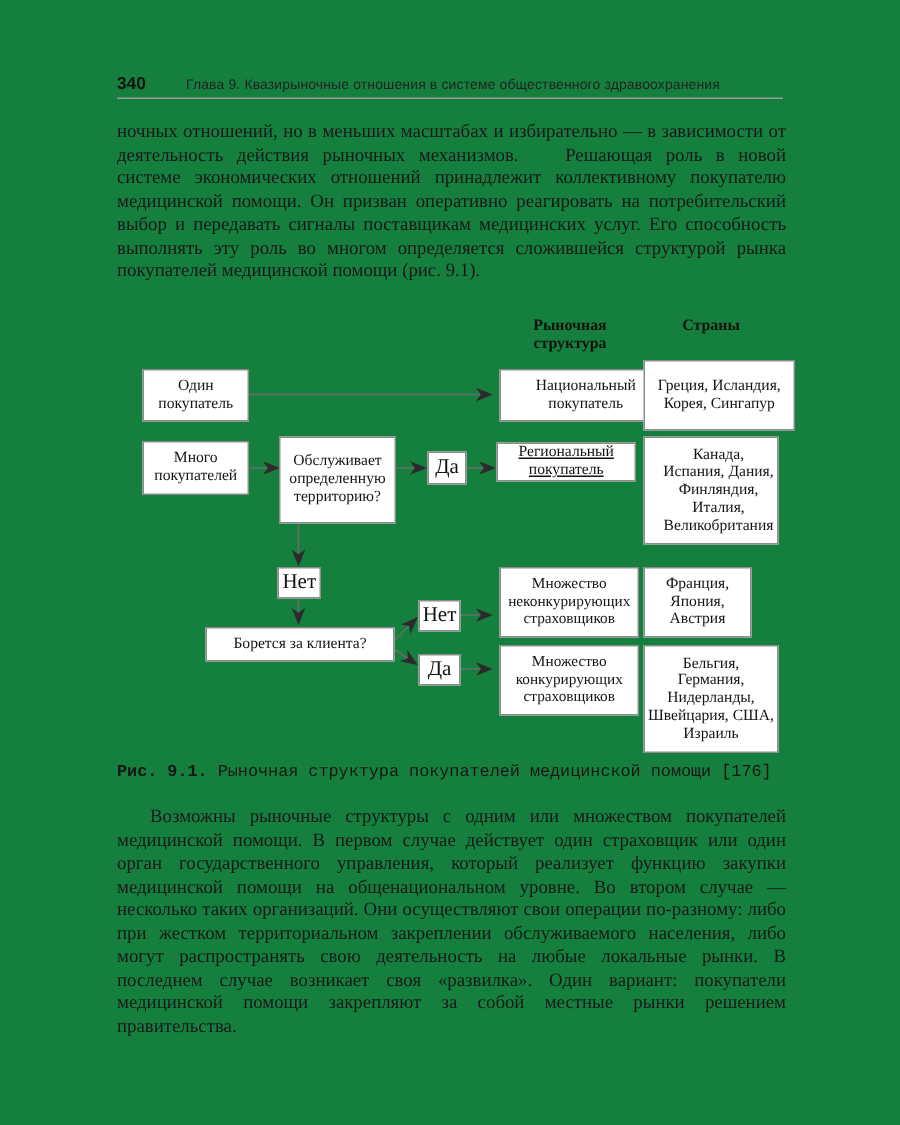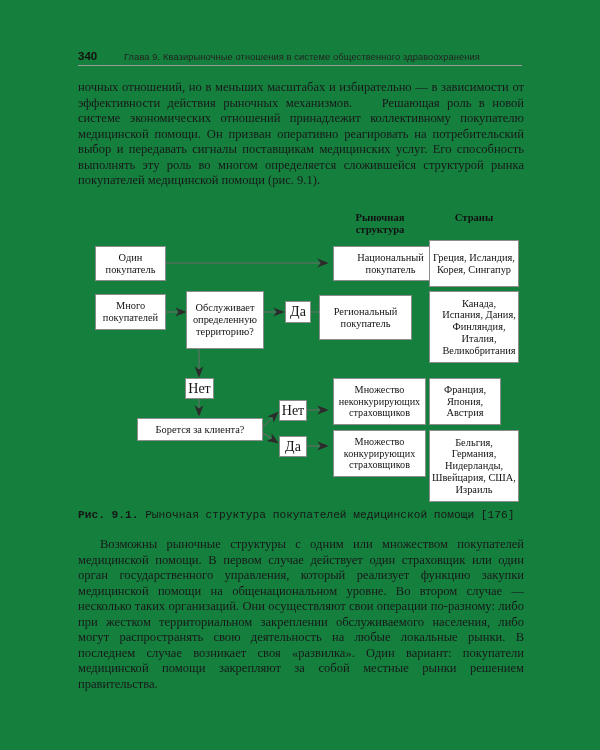--- a/index.html
+++ b/index.html
@@ -120,21 +120,21 @@
 <body>
 
 <div class="page">
 
   <div class="header">
     <div class="header-folio">340</div>
     <div class="header-title">Глава 9. Квазирыночные отношения в системе общественного здравоохранения</div>
   </div>
 
   <div class="para p1">
-    <span>ночных отношений, но в меньших масштабах и избирательно — в зависимости от эффективности действия рыночных механизмов.</span>
+    <span>ночных отношений, но в меньших масштабах и избирательно — в зависимости от деятельность действия рыночных механизмов.</span>
     <span class="ind"></span><span>Решающая роль в новой системе экономических отношений принадлежит коллективному покупателю медицинской помощи. Он призван оперативно реагировать на потребительский выбор и передавать сигналы поставщикам медицинских услуг. Его способность выполнять эту роль во многом определяется сложившейся структурой рынка покупателей медицинской помощи (рис. 9.1).</span>
   </div>
 
   <div class="figure">
 
     <svg class="fig-layer" viewBox="0 0 600 750" width="600" height="750">
       <defs>
         <marker id="ah" markerWidth="11" markerHeight="9" refX="10.2" refY="4.5" orient="auto">
           <path d="M0,0.2 L11,4.5 L0,8.8 L3.1,4.5 Z" fill="#2b2b2b"></path>
         </marker>
@@ -177,27 +177,27 @@
     <div class="node tiny" style="left:185px; top:378px; width:29px; height:21px;">Нет</div>
 
     <div class="node" style="left:137px; top:418px; width:126px; height:23px;">Борется за клиента?</div>
 
     <div class="node tiny" style="left:279px; top:400px; width:28px; height:21px;">Нет</div>
 
     <div class="node tiny" style="left:279px; top:436px; width:28px; height:21px;">Да</div>
 
     <div class="node" style="left:333px; top:246px; width:115px; height:35px;">Национальный покупатель</div>
 
-    <div class="node" style="left:319px; top:295px; width:93px; height:45px;">Региональный покупатель</div>
+    <div class="node" style="left:331px; top:295px; width:93px; height:26px;text-decoration:underline;">Региональный покупатель</div>
 
     <div class="node small" style="left:333px; top:430px; width:93px; height:47px;">Множество конкурирующих страховщиков</div>
 
     <div class="node small" style="left:333px; top:378px; width:93px; height:47px;">Множество неконкурирующих страховщиков</div>
 
-    <div class="node" style="left:429px; top:240px; width:90px; height:47px;">Греция, Исландия, Корея, Сингапур</div>
+    <div class="node" style="left:429px; top:240px; width:101px; height:47px;">Греция, Исландия, Корея, Сингапур</div>
 
     <div class="node" style="left:429px; top:291px; width:90px; height:72px;padding-left:12px;">Канада, Испания, Дания, Финляндия, Италия, Великобритания</div>
 
     <div class="node" style="left:429px; top:378px; width:72px; height:47px;">Франция, Япония, Австрия</div>
 
     <div class="node" style="left:429px; top:430px; width:90px; height:72px;">Бельгия, Германия, Нидерланды, Швейцария, США, Израиль</div>
   </div>
 
   <div class="caption">
     <b>Рис. 9.1.</b><span> Рыночная структура покупателей медицинской помощи [176]</span>

